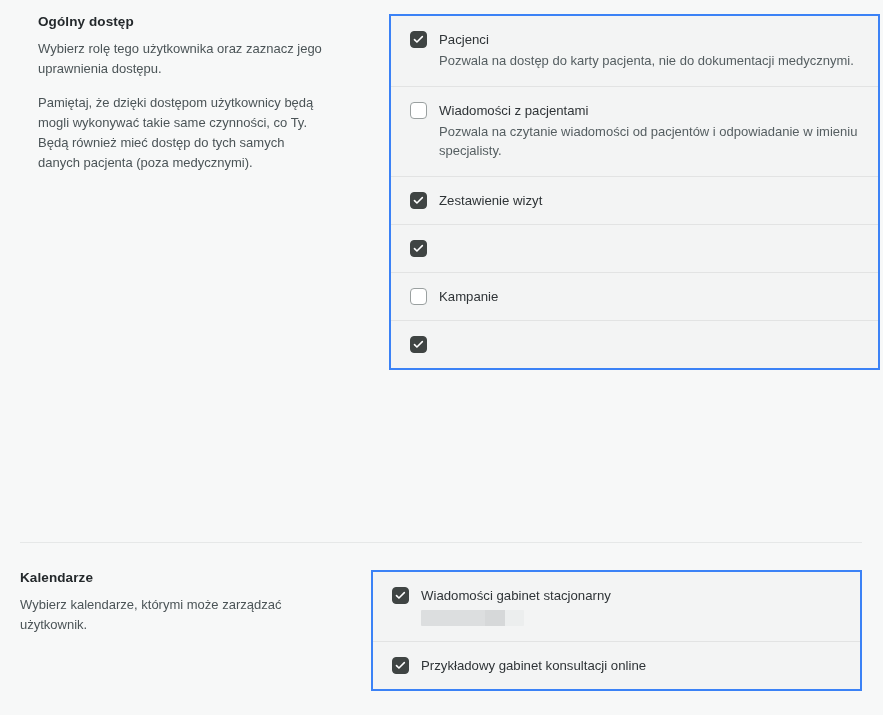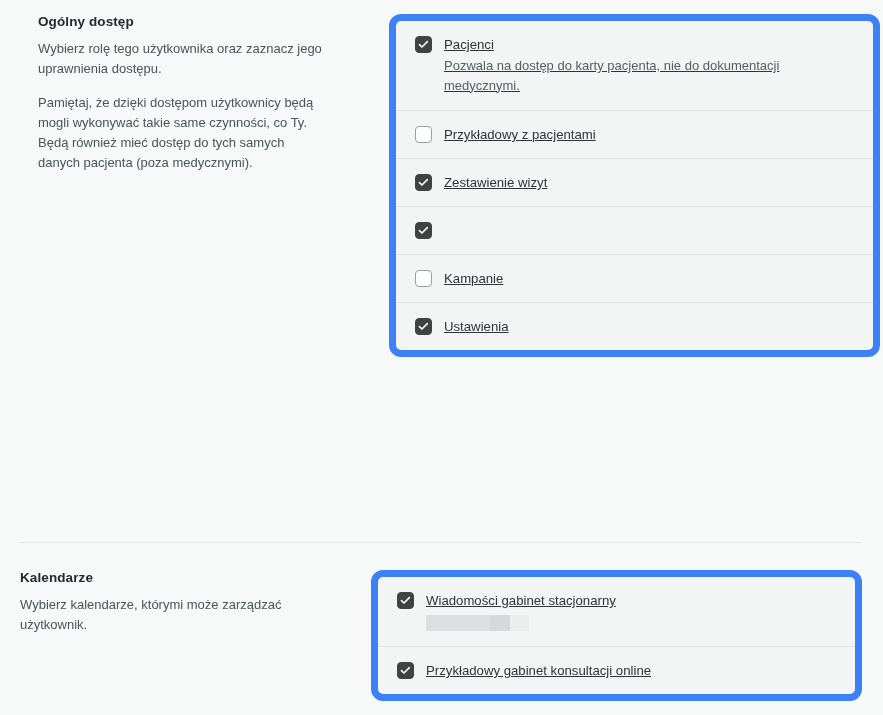--- a/index.html
+++ b/index.html
@@ -53,24 +53,23 @@
     line-height: 20px;
     color: #4b5457;
     margin: 0 0 14px 0;
     max-width: 290px;
   }
   .section-desc:last-child { margin-bottom: 0; }
 
   
   .card {
     background: #f3f4f4;
-    border: 7px solid #3b82f6;
-    border-radius: 12px;
+    border: 2px solid #3b82f6;
+    border-radius: 0;
     overflow: hidden;
-    text-decoration: underline;
   }
 
   .opt-row {
     display: flex;
     align-items: flex-start;
     padding: 15px 16px 15px 19px;
     border-top: 1px solid #e2e3e3;
     box-sizing: border-box;
   }
   .opt-row:first-child { border-top: none; }
@@ -168,21 +167,22 @@
               </svg>
             </span>
             <div class="opt-text">
               <div class="opt-label">Pacjenci</div>
               <div class="opt-desc">Pozwala na dostęp do karty pacjenta, nie do dokumentacji medycznymi.</div>
             </div>
           </div>
           <div class="opt-row">
             <span class="cbx off"></span>
             <div class="opt-text">
-              <div class="opt-label">Przykładowy z pacjentami</div>
+              <div class="opt-label">Wiadomości z pacjentami</div>
+              <div class="opt-desc">Pozwala na czytanie wiadomości od pacjentów i odpowiadanie w imieniu specjalisty.</div>
             </div>
           </div>
           <div class="opt-row">
             <span class="cbx on">
               <svg viewBox="0 0 12 12" xmlns="http://www.w3.org/2000/svg" aria-hidden="true">
                 <path d="M1.6 6.1 L4.3 8.8 L10.2 2.9" fill="none" stroke="#ffffff" stroke-width="1.7" stroke-linecap="round" stroke-linejoin="round"></path>
               </svg>
             </span>
             <div class="opt-text">
               <div class="opt-label">Zestawienie wizyt</div>
@@ -200,23 +200,20 @@
             <div class="opt-text">
               <div class="opt-label">Kampanie</div>
             </div>
           </div>
           <div class="opt-row">
             <span class="cbx on">
               <svg viewBox="0 0 12 12" xmlns="http://www.w3.org/2000/svg" aria-hidden="true">
                 <path d="M1.6 6.1 L4.3 8.8 L10.2 2.9" fill="none" stroke="#ffffff" stroke-width="1.7" stroke-linecap="round" stroke-linejoin="round"></path>
               </svg>
             </span>
-            <div class="opt-text">
-              <div class="opt-label">Ustawienia</div>
-            </div>
           </div>
         </div>
     </div>
   </div>
 
   <div id="section-rule">
     <div class="section-divider"></div>
   </div>
 
   <div class="section" id="calendars-section">

